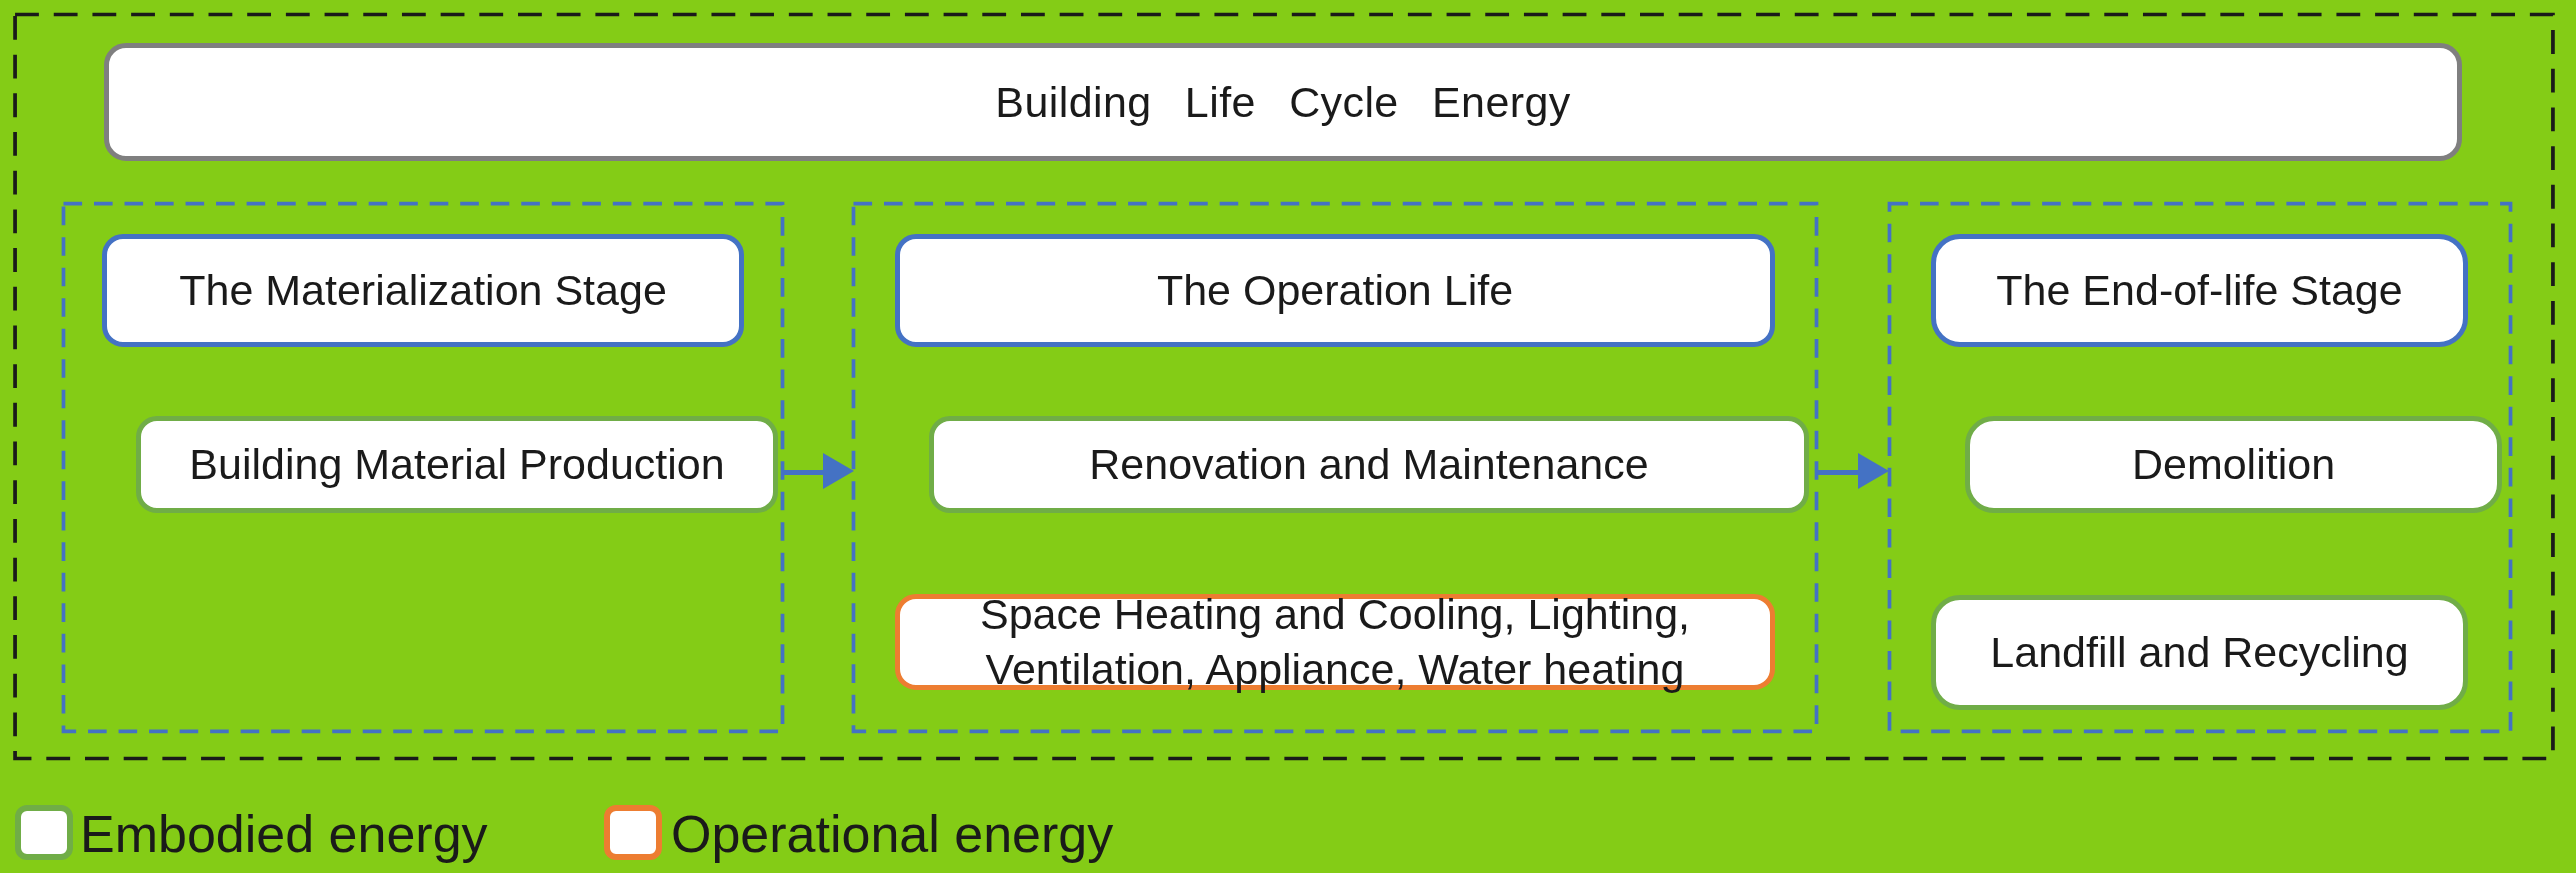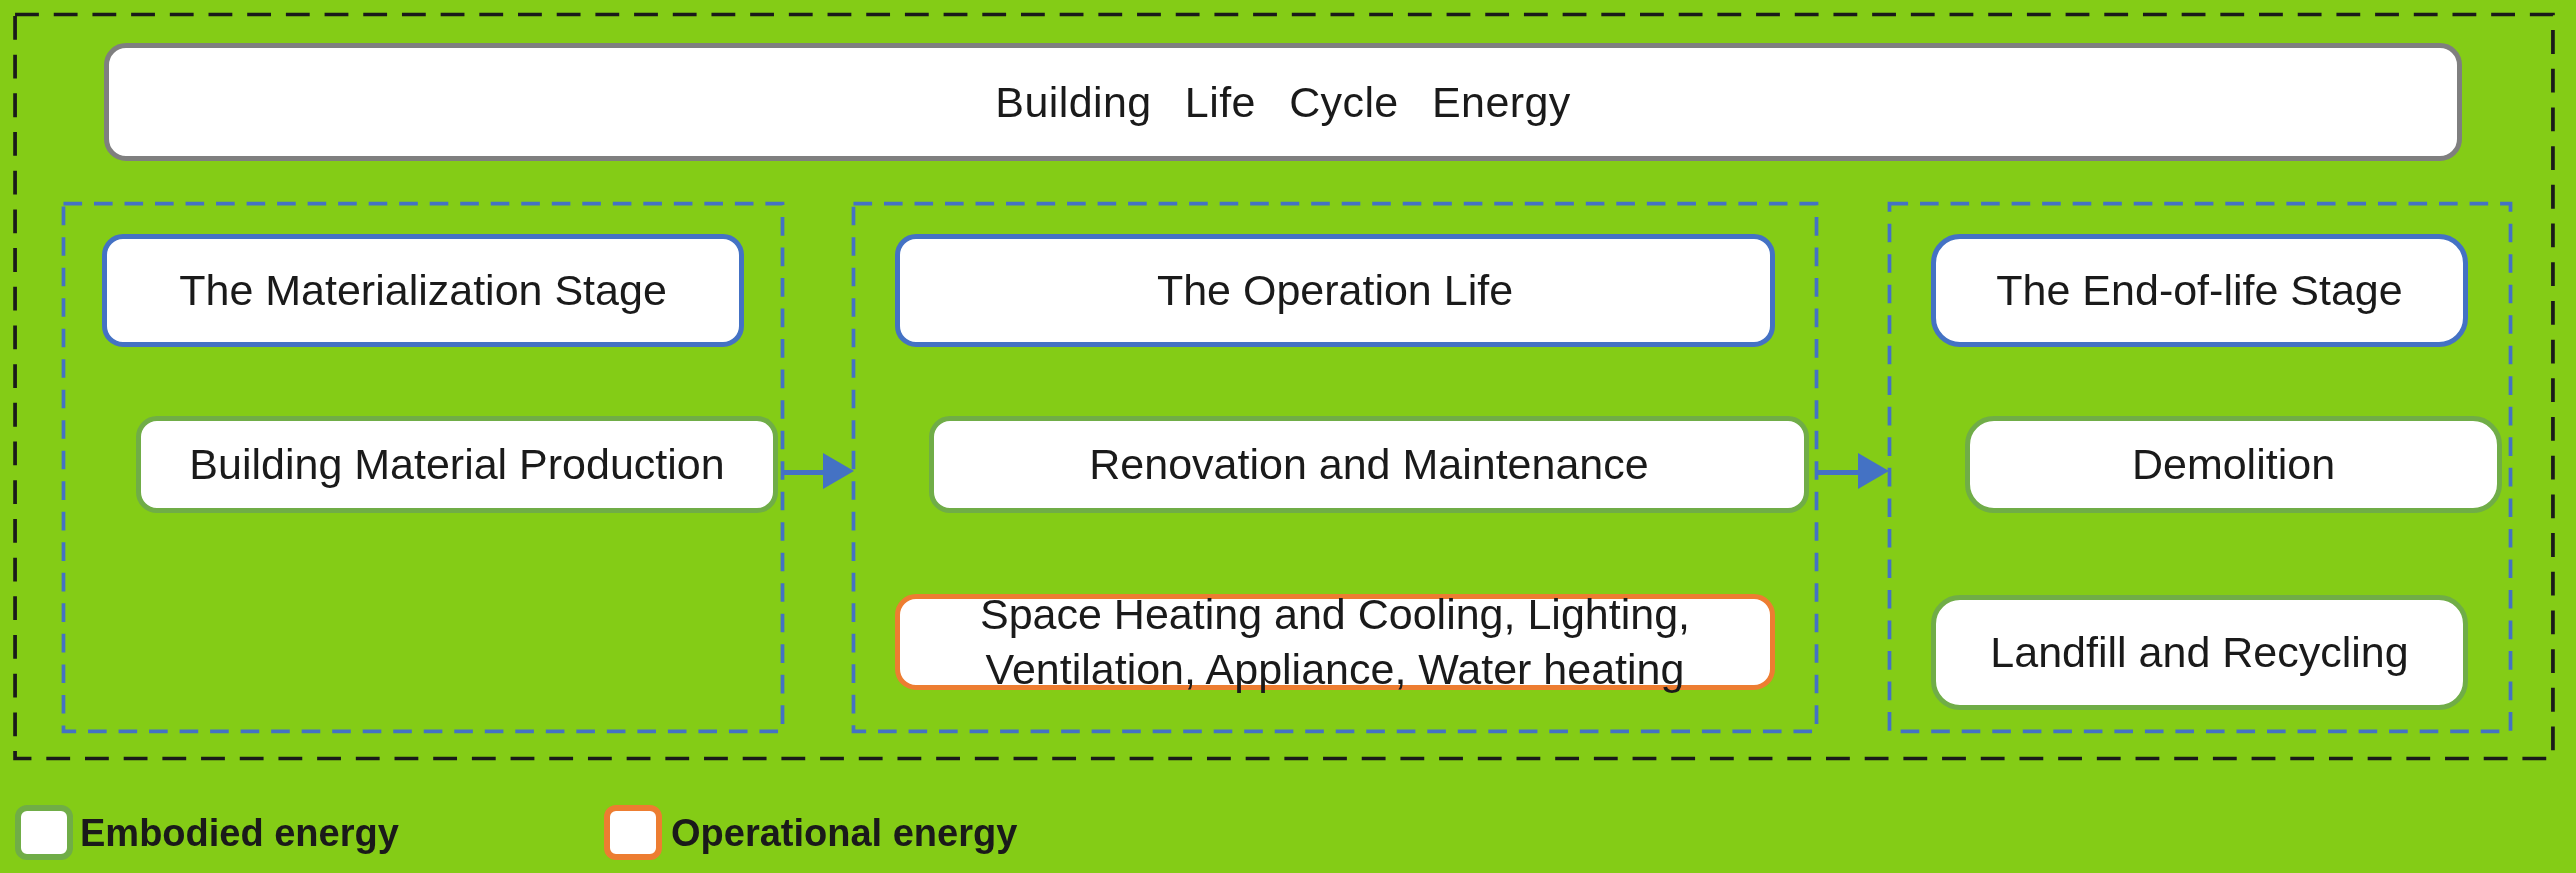--- a/index.html
+++ b/index.html
@@ -31,21 +31,21 @@
   .row3-tall{top:380px;height:96px;margin-top:12px;}
   .g1 .node{left:40px;width:642px;}
   .g2 .node{left:43px;width:880px;}
   .g3 .node{left:43px;width:537px;border-radius:29px;}
   .arrow-line{height:5.2px;background:var(--arrow-blue,#4472C4);}
   .arrow-head{width:0;height:0;border-top:18.6px solid transparent;border-bottom:18.6px solid transparent;
     border-left:31px solid var(--arrow-blue,#4472C4);}
   .legend-swatch{width:46px;height:43px;border-radius:12px;box-sizing:content-box;background:#fff;}
   .legend-swatch.embodied{border:6.7px solid var(--embodied-green,#70AD47);}
   .legend-swatch.operational{border:6.7px solid var(--operational-orange,#ED7D31);}
-  .legend-label{height:57px;display:flex;align-items:center;font-size:38px;font-weight:bold;}
+  .legend-label{height:57px;display:flex;align-items:center;font-size:52px;}
 </style>
 </head>
 <body>
 
 <div class="canvas">
 
   <svg class="frame" style="left:13.4px;top:13.4px;" width="2542" height="747" viewBox="0 0 3415 1004">
     <rect class="outer" x="2" y="2" width="3411" height="1000"></rect>
   </svg>
 

